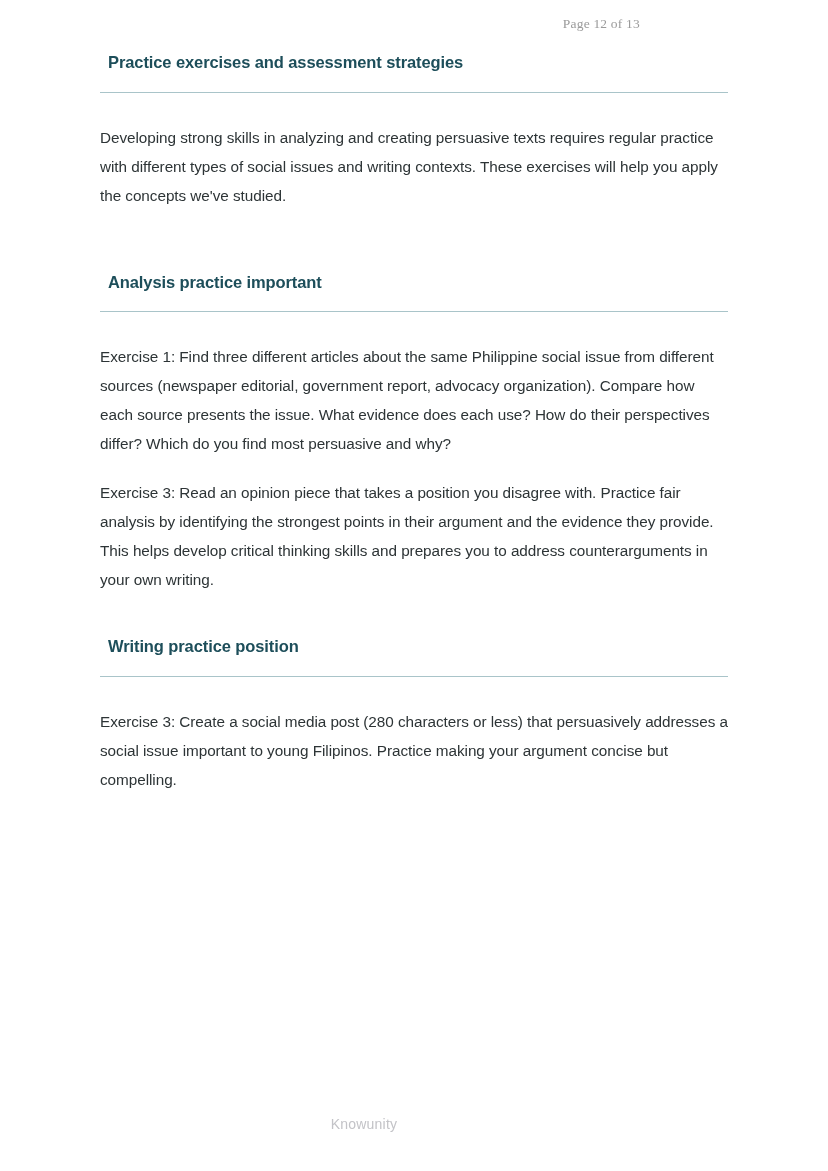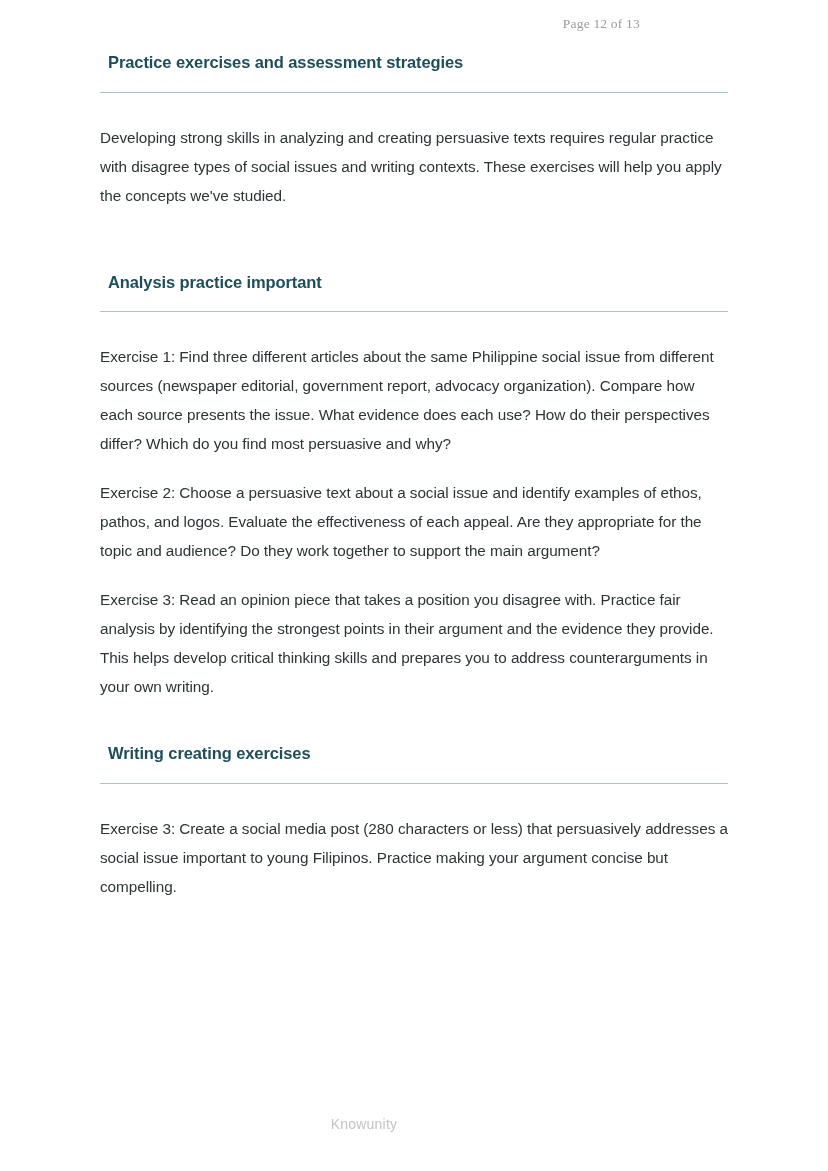--- a/index.html
+++ b/index.html
@@ -85,34 +85,33 @@
 
 <div class="page">
 
   <div class="page-header">Page 12 of 13</div>
 
   <div class="content">
 
     <h1 class="section-title">Practice exercises and assessment strategies</h1>
     <div class="rule"></div>
 
-    <p class="body-text">Developing strong skills in analyzing and creating persuasive texts requires regular practice with disagree types of social issues and writing contexts. These exercises will help you apply the concepts we've studied.</p>
+    <p class="body-text">Developing strong skills in analyzing and creating persuasive texts requires regular practice with different types of social issues and writing contexts. These exercises will help you apply the concepts we've studied.</p>
 
     <div class="block-gap-after-para"></div>
 
     <h2 class="section-title">Analysis practice important</h2>
     <div class="rule"></div>
 
     <p class="body-text">Exercise 1: Find three different articles about the same Philippine social issue from different sources (newspaper editorial, government report, advocacy organization). Compare how each source presents the issue. What evidence does each use? How do their perspectives differ? Which do you find most persuasive and why?</p>
-    <p class="body-text">Exercise 2: Choose a persuasive text about a social issue and identify examples of ethos, pathos, and logos. Evaluate the effectiveness of each appeal. Are they appropriate for the topic and audience? Do they work together to support the main argument?</p>
     <p class="body-text last-in-block">Exercise 3: Read an opinion piece that takes a position you disagree with. Practice fair analysis by identifying the strongest points in their argument and the evidence they provide. This helps develop critical thinking skills and prepares you to address counterarguments in your own writing.</p>
 
     <div class="block-gap-after-para"></div>
 
-    <h2 class="section-title">Writing creating exercises</h2>
+    <h2 class="section-title">Writing practice position</h2>
     <div class="rule"></div>
 
     <p class="body-text last-in-block">Exercise 3: Create a social media post (280 characters or less) that persuasively addresses a social issue important to young Filipinos. Practice making your argument concise but compelling.</p>
 
   </div>
 
   <div class="footer">Knowunity</div>
 
 </div>
 

